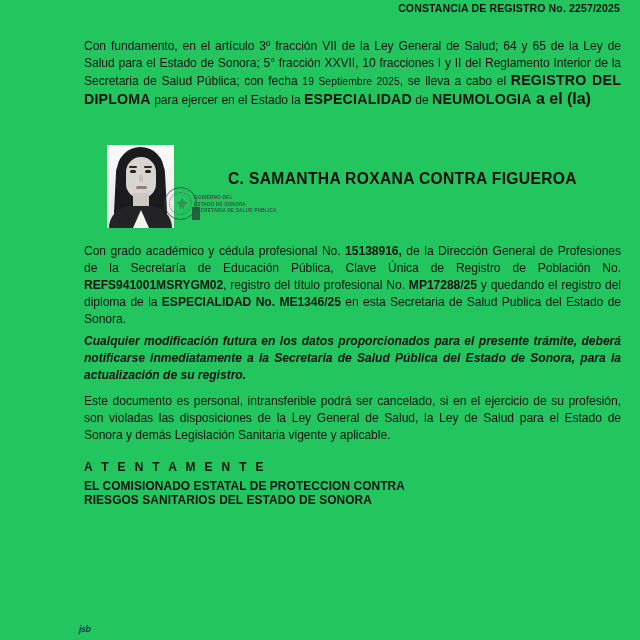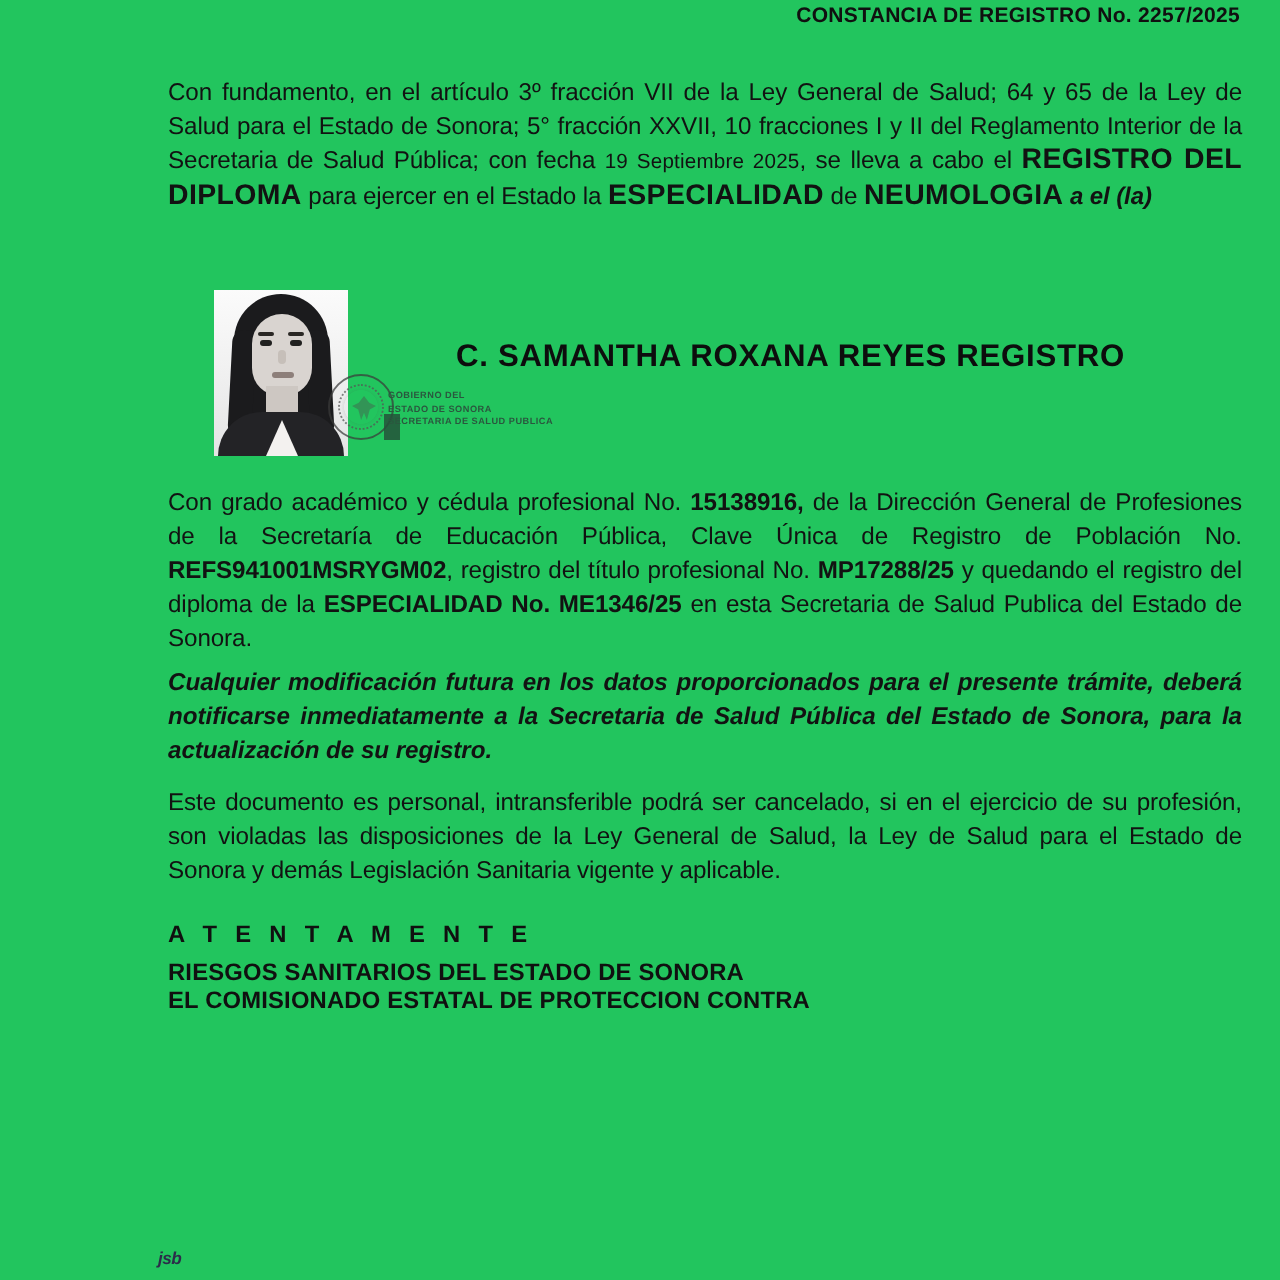--- a/index.html
+++ b/index.html
@@ -58,23 +58,22 @@
     font-size: 14.2px;
     font-weight: bold;
     letter-spacing: 0.2px;
   }
   .small-date {
     font-size: 10.3px;
     font-weight: normal;
     letter-spacing: 0.1px;
   }
   .tiny-bold {
-    font-size: 12px;
-    font-weight: bold;
-    font-style: italic;
+    font-size: 16px;
+    font-weight: bold;
   }
 
   
   .holder-block {
     position: absolute;
     left: 84px;
     top: 145px;
     width: 537px;
     height: 96px;
   }
@@ -331,37 +330,37 @@
         <div class="seal-eagle"></div>
       </div>
       <div class="seal-smudge"></div>
       <div class="seal-lines">
         <span>GOBIERNO DEL</span>
         <span>ESTADO DE SONORA</span>
         <span>SECRETARIA DE SALUD PUBLICA</span>
       </div>
     </div>
 
-    <div class="holder-name">C. SAMANTHA ROXANA REYES REGISTRO</div>
+    <div class="holder-name">C. SAMANTHA ROXANA CONTRA FIGUEROA</div>
   </div>
 
   <div class="p-credentials">
     <p class="para"><span>Con grado académico y cédula profesional No. </span><b>15138916,</b><span> de la Dirección General de Profesiones de la Secretaría de Educación Pública, Clave Única de Registro de Población No. </span><b>REFS941001MSRYGM02</b><span>, registro del título profesional No. </span><b>MP17288/25</b><span> y quedando el registro del diploma de la </span><b>ESPECIALIDAD No.</b><span> </span><b>ME1346/25</b><span> en esta Secretaria de Salud Publica del Estado de Sonora.</span></p>
   </div>
 
   <div class="p-notice">
     <p class="para">Cualquier modificación futura en los datos proporcionados para el presente trámite, deberá notificarse inmediatamente a la Secretaria de Salud Pública del Estado de Sonora, para la actualización de su registro.</p>
   </div>
 
   <div class="p-personal">
     <p class="para">Este documento es personal, intransferible podrá ser cancelado, si en el ejercicio de su profesión, son violadas las disposiciones de la Ley General de Salud, la Ley de Salud para el Estado de Sonora y demás Legislación Sanitaria vigente y aplicable.</p>
   </div>
 
   <div class="closing">
     <span class="atentamente">A T E N T A M E N T E</span>
+    <span>EL COMISIONADO ESTATAL DE PROTECCION CONTRA</span>
     <span>RIESGOS SANITARIOS DEL ESTADO DE SONORA</span>
-    <span>EL COMISIONADO ESTATAL DE PROTECCION CONTRA</span>
   </div>
 
 
   <div class="initials-mark">jsb</div>
 
 </div>
 
 </body></html>

